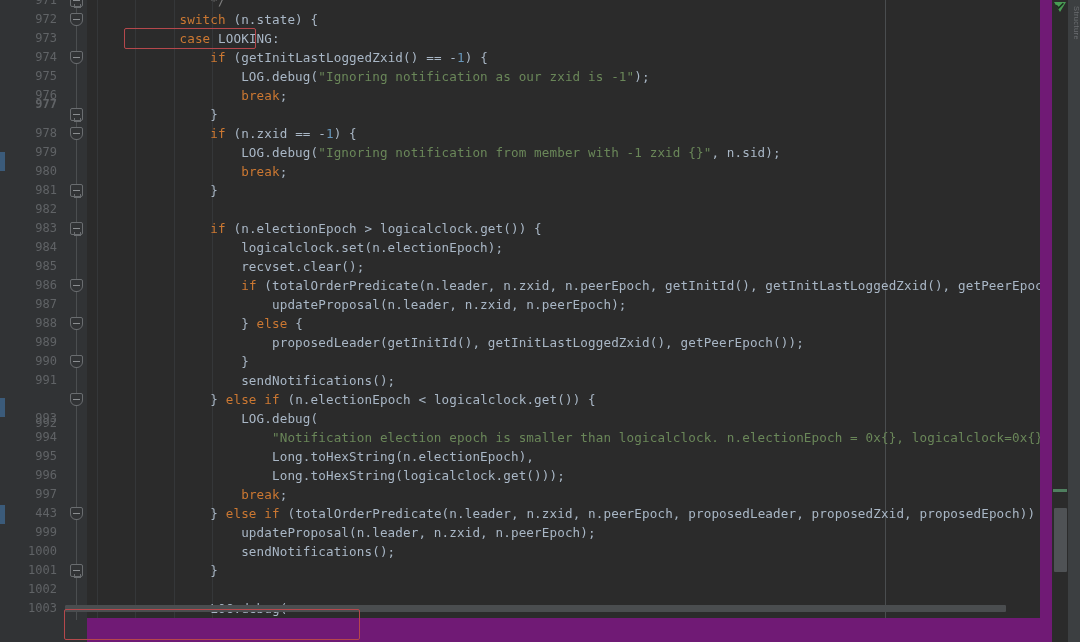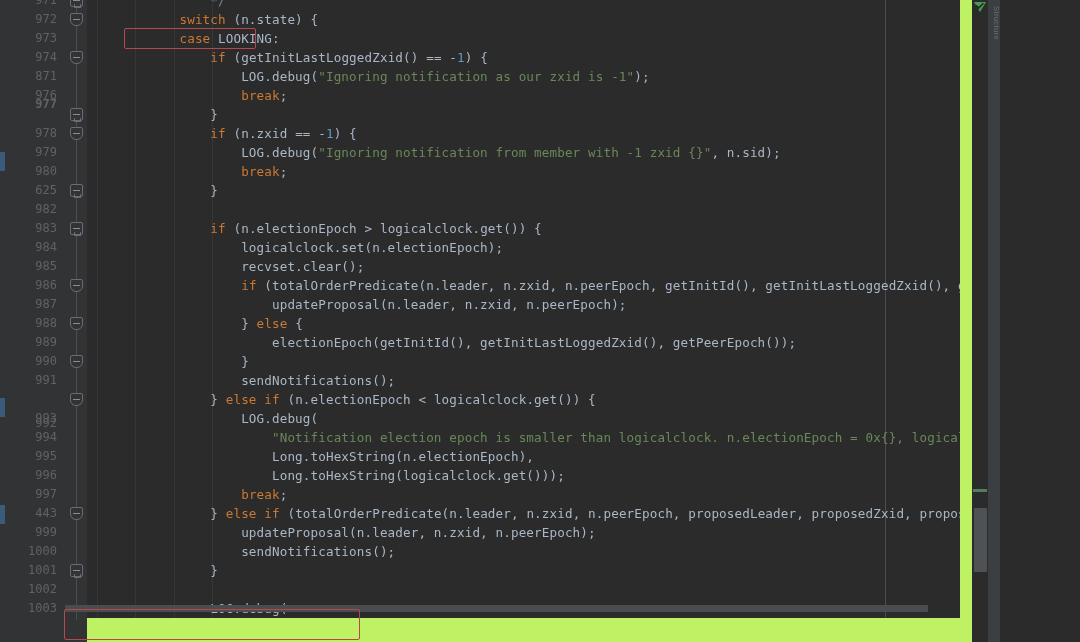--- a/index.html
+++ b/index.html
@@ -1,21 +1,21 @@
 <!DOCTYPE html>
 <html><head>
 <meta charset="utf-8">
 <style>
   * { margin:0; padding:0; box-sizing:border-box; }
   html,body{
     width:1080px; height:642px; overflow:hidden;
     background:#2b2b2b;
     font-family:"DejaVu Sans Mono","Liberation Mono",monospace;
   }
-  #root{ position:relative; width:1000px; height:642px; background:#bef264; }
+  #root{ position:relative; width:1080px; height:642px; background:#701a75; }
 
   
   .vcs-strip{ position:absolute; left:0; top:0; width:5px; height:642px; background:#313335; }
   .vcs-mark{ position:absolute; left:0; width:5px; background:#3b5b7a; }
 
   
   .gutter{ position:absolute; left:5px; top:0; width:60px; height:642px; background:#313335; }
   .ln{ position:absolute; right:8px; color:#606366; font-size:12px; line-height:19px;
        font-family:"DejaVu Sans Mono","Liberation Mono",monospace; text-align:right; }
 
@@ -80,27 +80,27 @@
     <div class="vcs-mark" style="top:152px;height:19px;"></div>
     <div class="vcs-mark" style="top:398px;height:19px;"></div>
     <div class="vcs-mark" style="top:505px;height:19px;"></div>
   </div>
 
   <div class="gutter" id="gutter">
       <div class="ln" style="top: -9px;">971</div>
       <div class="ln" style="top: 10px;">972</div>
       <div class="ln" style="top: 29px;">973</div>
       <div class="ln" style="top: 48px;">974</div>
-      <div class="ln" style="top: 67px;">871</div>
+      <div class="ln" style="top: 67px;">975</div>
       <div class="ln" style="top: 86px;">976</div>
       <div class="ln" style="top: 95px; font-weight: bold;">977</div>
       <div class="ln" style="top: 124px;">978</div>
       <div class="ln" style="top: 143px;">979</div>
       <div class="ln" style="top: 162px;">980</div>
-      <div class="ln" style="top: 181px;">625</div>
+      <div class="ln" style="top: 181px;">981</div>
       <div class="ln" style="top: 200px;">982</div>
       <div class="ln" style="top: 219px;">983</div>
       <div class="ln" style="top: 238px;">984</div>
       <div class="ln" style="top: 257px;">985</div>
       <div class="ln" style="top: 276px;">986</div>
       <div class="ln" style="top: 295px;">987</div>
       <div class="ln" style="top: 314px;">988</div>
       <div class="ln" style="top: 333px;">989</div>
       <div class="ln" style="top: 352px;">990</div>
       <div class="ln" style="top: 371px;">991</div>
@@ -153,21 +153,21 @@
         <div class="row" style="top: 143px; position: absolute; left: 0px;"><span class="pn">                    LOG.debug(</span><span class="str">"Ignoring notification from member with -1 zxid {}"</span><span class="pn">, n.sid);</span></div>
         <div class="row" style="top: 162px; position: absolute; left: 0px;"><span class="pn">                    </span><span class="kw">break</span><span class="pn">;</span></div>
         <div class="row" style="top: 181px; position: absolute; left: 0px;"><span class="pn">                }</span></div>
         <div class="row" style="top: 200px; position: absolute; left: 0px;"><span class="pn">                </span></div>
         <div class="row" style="top: 219px; position: absolute; left: 0px;"><span class="pn">                </span><span class="kw">if</span><span class="pn"> (n.electionEpoch &gt; logicalclock.get()) {</span></div>
         <div class="row" style="top: 238px; position: absolute; left: 0px;"><span class="pn">                    logicalclock.set(n.electionEpoch);</span></div>
         <div class="row" style="top: 257px; position: absolute; left: 0px;"><span class="pn">                    recvset.clear();</span></div>
         <div class="row" style="top: 276px; position: absolute; left: 0px;"><span class="pn">                    </span><span class="kw">if</span><span class="pn"> (totalOrderPredicate(n.leader, n.zxid, n.peerEpoch, getInitId(), getInitLastLoggedZxid(), getPeerEpoch())) {</span></div>
         <div class="row" style="top: 295px; position: absolute; left: 0px;"><span class="pn">                        updateProposal(n.leader, n.zxid, n.peerEpoch);</span></div>
         <div class="row" style="top: 314px; position: absolute; left: 0px;"><span class="pn">                    } </span><span class="kw">else</span><span class="pn"> {</span></div>
-        <div class="row" style="top: 333px; position: absolute; left: 0px;"><span class="pn">                        electionEpoch(getInitId(), getInitLastLoggedZxid(), getPeerEpoch());</span></div>
+        <div class="row" style="top: 333px; position: absolute; left: 0px;"><span class="pn">                        proposedLeader(getInitId(), getInitLastLoggedZxid(), getPeerEpoch());</span></div>
         <div class="row" style="top: 352px; position: absolute; left: 0px;"><span class="pn">                    }</span></div>
         <div class="row" style="top: 371px; position: absolute; left: 0px;"><span class="pn">                    sendNotifications();</span></div>
         <div class="row" style="top: 390px; position: absolute; left: 0px;"><span class="pn">                } </span><span class="kw">else</span><span class="pn"> </span><span class="kw">if</span><span class="pn"> (n.electionEpoch &lt; logicalclock.get()) {</span></div>
         <div class="row" style="top: 409px; position: absolute; left: 0px;"><span class="pn">                    LOG.debug(</span></div>
         <div class="row" style="top: 428px; position: absolute; left: 0px;"><span class="pn">                        </span><span class="str">"Notification election epoch is smaller than logicalclock. n.electionEpoch = 0x{}, logicalclock=0x{}"</span></div>
         <div class="row" style="top: 447px; position: absolute; left: 0px;"><span class="pn">                        Long.toHexString(n.electionEpoch),</span></div>
         <div class="row" style="top: 466px; position: absolute; left: 0px;"><span class="pn">                        Long.toHexString(logicalclock.get()));</span></div>
         <div class="row" style="top: 485px; position: absolute; left: 0px;"><span class="pn">                    </span><span class="kw">break</span><span class="pn">;</span></div>
         <div class="row" style="top: 504px; position: absolute; left: 0px;"><span class="pn">                } </span><span class="kw">else</span><span class="pn"> </span><span class="kw">if</span><span class="pn"> (totalOrderPredicate(n.leader, n.zxid, n.peerEpoch, proposedLeader, proposedZxid, proposedEpoch)) {</span></div>
         <div class="row" style="top: 523px; position: absolute; left: 0px;"><span class="pn">                    updateProposal(n.leader, n.zxid, n.peerEpoch);</span></div>

